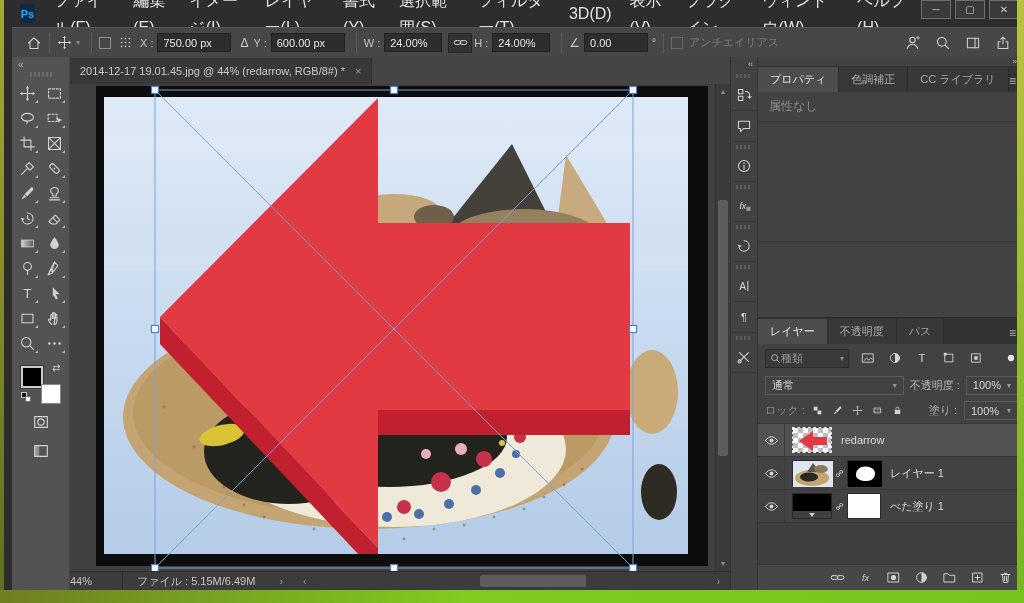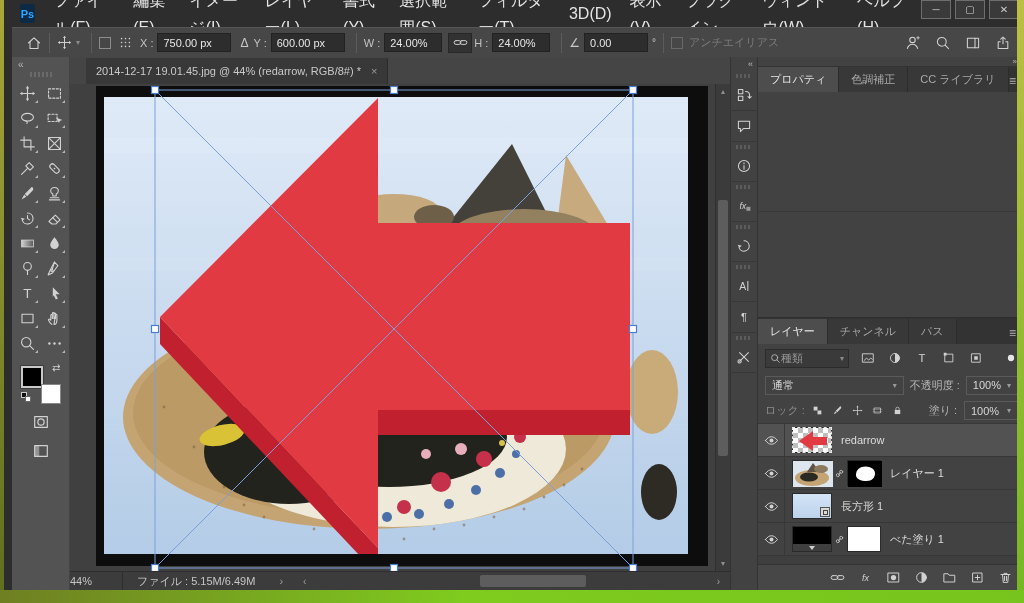--- a/index.html
+++ b/index.html
@@ -40,21 +40,21 @@
   .swatches{position:relative;width:44px;height:42px;margin-top:6px;flex:none;}
   .sw-fg{position:absolute;left:2px;top:4px;width:22px;height:22px;background:#000;border:2px solid #c9c9c9;outline:1px solid #3c3c3c;}
   .sw-bg{position:absolute;right:2px;bottom:0;width:20px;height:20px;background:#fff;border:1px solid #888;}
   .sw-swap{position:absolute;right:2px;top:0;color:#cfcfcf;font-size:10px;}
   .sw-mini{position:absolute;left:2px;bottom:2px;width:10px;height:10px;}
   .sw-mini .a{position:absolute;left:0;top:0;width:6px;height:6px;background:#111;border:1px solid #ccc;}
   .sw-mini .b{position:absolute;right:0;bottom:0;width:6px;height:6px;background:#fff;border:1px solid #666;}
   .tb-bottomicons{display:flex;flex-direction:column;gap:7px;margin-top:9px;align-items:center;}
   
   .doccol{flex:1;display:flex;flex-direction:column;min-width:0;background:#404040;}
-  .tabbar{height:27px;background:#454545;display:flex;align-items:flex-end;flex:none;padding-left:16px;}
+  .tabbar{height:27px;background:#454545;display:flex;align-items:flex-end;flex:none;}
   .doctab{height:26px;background:#383838;border-right:1px solid #2c2c2c;display:flex;align-items:center;padding:0 10px;gap:10px;max-width:330px;}
   .doctab .t{color:#c9c9c9;font-size:11px;white-space:nowrap;overflow:hidden;}
   .doctab .x{color:#9a9a9a;font-size:11px;}
   .canvasrow{flex:1;display:flex;min-height:0;}
   .canvas{flex:1;position:relative;background:#404040;overflow:hidden;}
   .docframe{position:absolute;left:26px;top:2px;width:612px;height:480px;background:#0d0d0d;}
   .docimage{position:absolute;left:8px;top:11px;width:584px;height:457px;background:linear-gradient(#dfeaf7,#b4cce7);overflow:hidden;}
   .docimage svg{position:absolute;left:0;top:0;}
   .xformsvg{position:absolute;left:0;top:0;pointer-events:none;}
   .vscroll{width:15px;background:#3b3b3b;border-left:1px solid #2f2f2f;position:relative;flex:none;}
@@ -578,28 +578,29 @@
           </div>
 
         <div class="propgroup">
           <div class="ptabs" id="proptabs">
               <div class="ptab active">プロパティ</div>
               <div class="ptab">色調補正</div>
               <div class="ptab">CC ライブラリ</div>
               <div class="ptab-menu">≡</div>
             </div>
           <div class="propcontent">
+            <div class="prop-empty">属性なし</div>
             <div class="prop-blank"></div>
           </div>
         </div>
 
         <div class="layergroup">
           <div class="ptabs" id="layertabs">
               <div class="ptab active">レイヤー</div>
-              <div class="ptab">チャンネル</div>
+              <div class="ptab">不透明度</div>
               <div class="ptab">パス</div>
               <div class="ptab-menu">≡</div>
             </div>
           <div class="filterrow">
             <div class="searchsel">
               <span class="ficon" id="ic-filtersearch">
                   <svg viewBox="0 0 20 20" width="11" height="11">
                     <circle cx="8.5" cy="8.5" r="5.5" stroke="#d2d2d2" fill="none" stroke-width="1.3" stroke-linecap="round" stroke-linejoin="round"></circle>
                     <path d="M12.6 12.6l4.4 4.4" stroke="#d2d2d2" fill="none" stroke-width="1.3" stroke-linecap="round" stroke-linejoin="round"></path>
                   </svg>
@@ -735,34 +736,20 @@
                       <circle cx="13" cy="7" r="2.8"></circle>
                       <path d="M8.5 11.5l3-3"></path>
                     </g>
                   </svg>
                 </span>
                 <div class="lmask"><svg viewBox="0 0 34 26" width="34" height="26">
                     <rect width="34" height="26" fill="#000"></rect>
                     <path d="M8 14c0-5.5 4-8.5 9.5-8.5S27 8.5 27 12.5 24 20 18.5 20 8 18 8 14z" fill="#fff"></path>
                   </svg></div>
                 <span class="lname">レイヤー 1</span>
-              </div>
-              <div class="lrow">
-                <div class="leye">
-                  <svg viewBox="0 0 20 20" width="15" height="15">
-                    <path d="M2 10c2.5-3.4 5.2-5 8-5s5.5 1.6 8 5c-2.5 3.4-5.2 5-8 5s-5.5-1.6-8-5z" stroke="#d2d2d2" fill="none" stroke-width="1.3" stroke-linecap="round" stroke-linejoin="round"></path>
-                    <circle cx="10" cy="10" r="2.6" fill="#d2d2d2"></circle>
-                  </svg>
-                </div>
-                <div class="lthumb shape">
-                  <span class="lbadge">
-                    <i></i>
-                  </span>
-                </div>
-                <span class="lname">長方形 1</span>
               </div>
               <div class="lrow">
                 <div class="leye">
                   <svg viewBox="0 0 20 20" width="15" height="15">
                     <path d="M2 10c2.5-3.4 5.2-5 8-5s5.5 1.6 8 5c-2.5 3.4-5.2 5-8 5s-5.5-1.6-8-5z" stroke="#d2d2d2" fill="none" stroke-width="1.3" stroke-linecap="round" stroke-linejoin="round"></path>
                     <circle cx="10" cy="10" r="2.6" fill="#d2d2d2"></circle>
                   </svg>
                 </div>
                 <div class="lthumb fill">
                   <span class="fillbadge">

